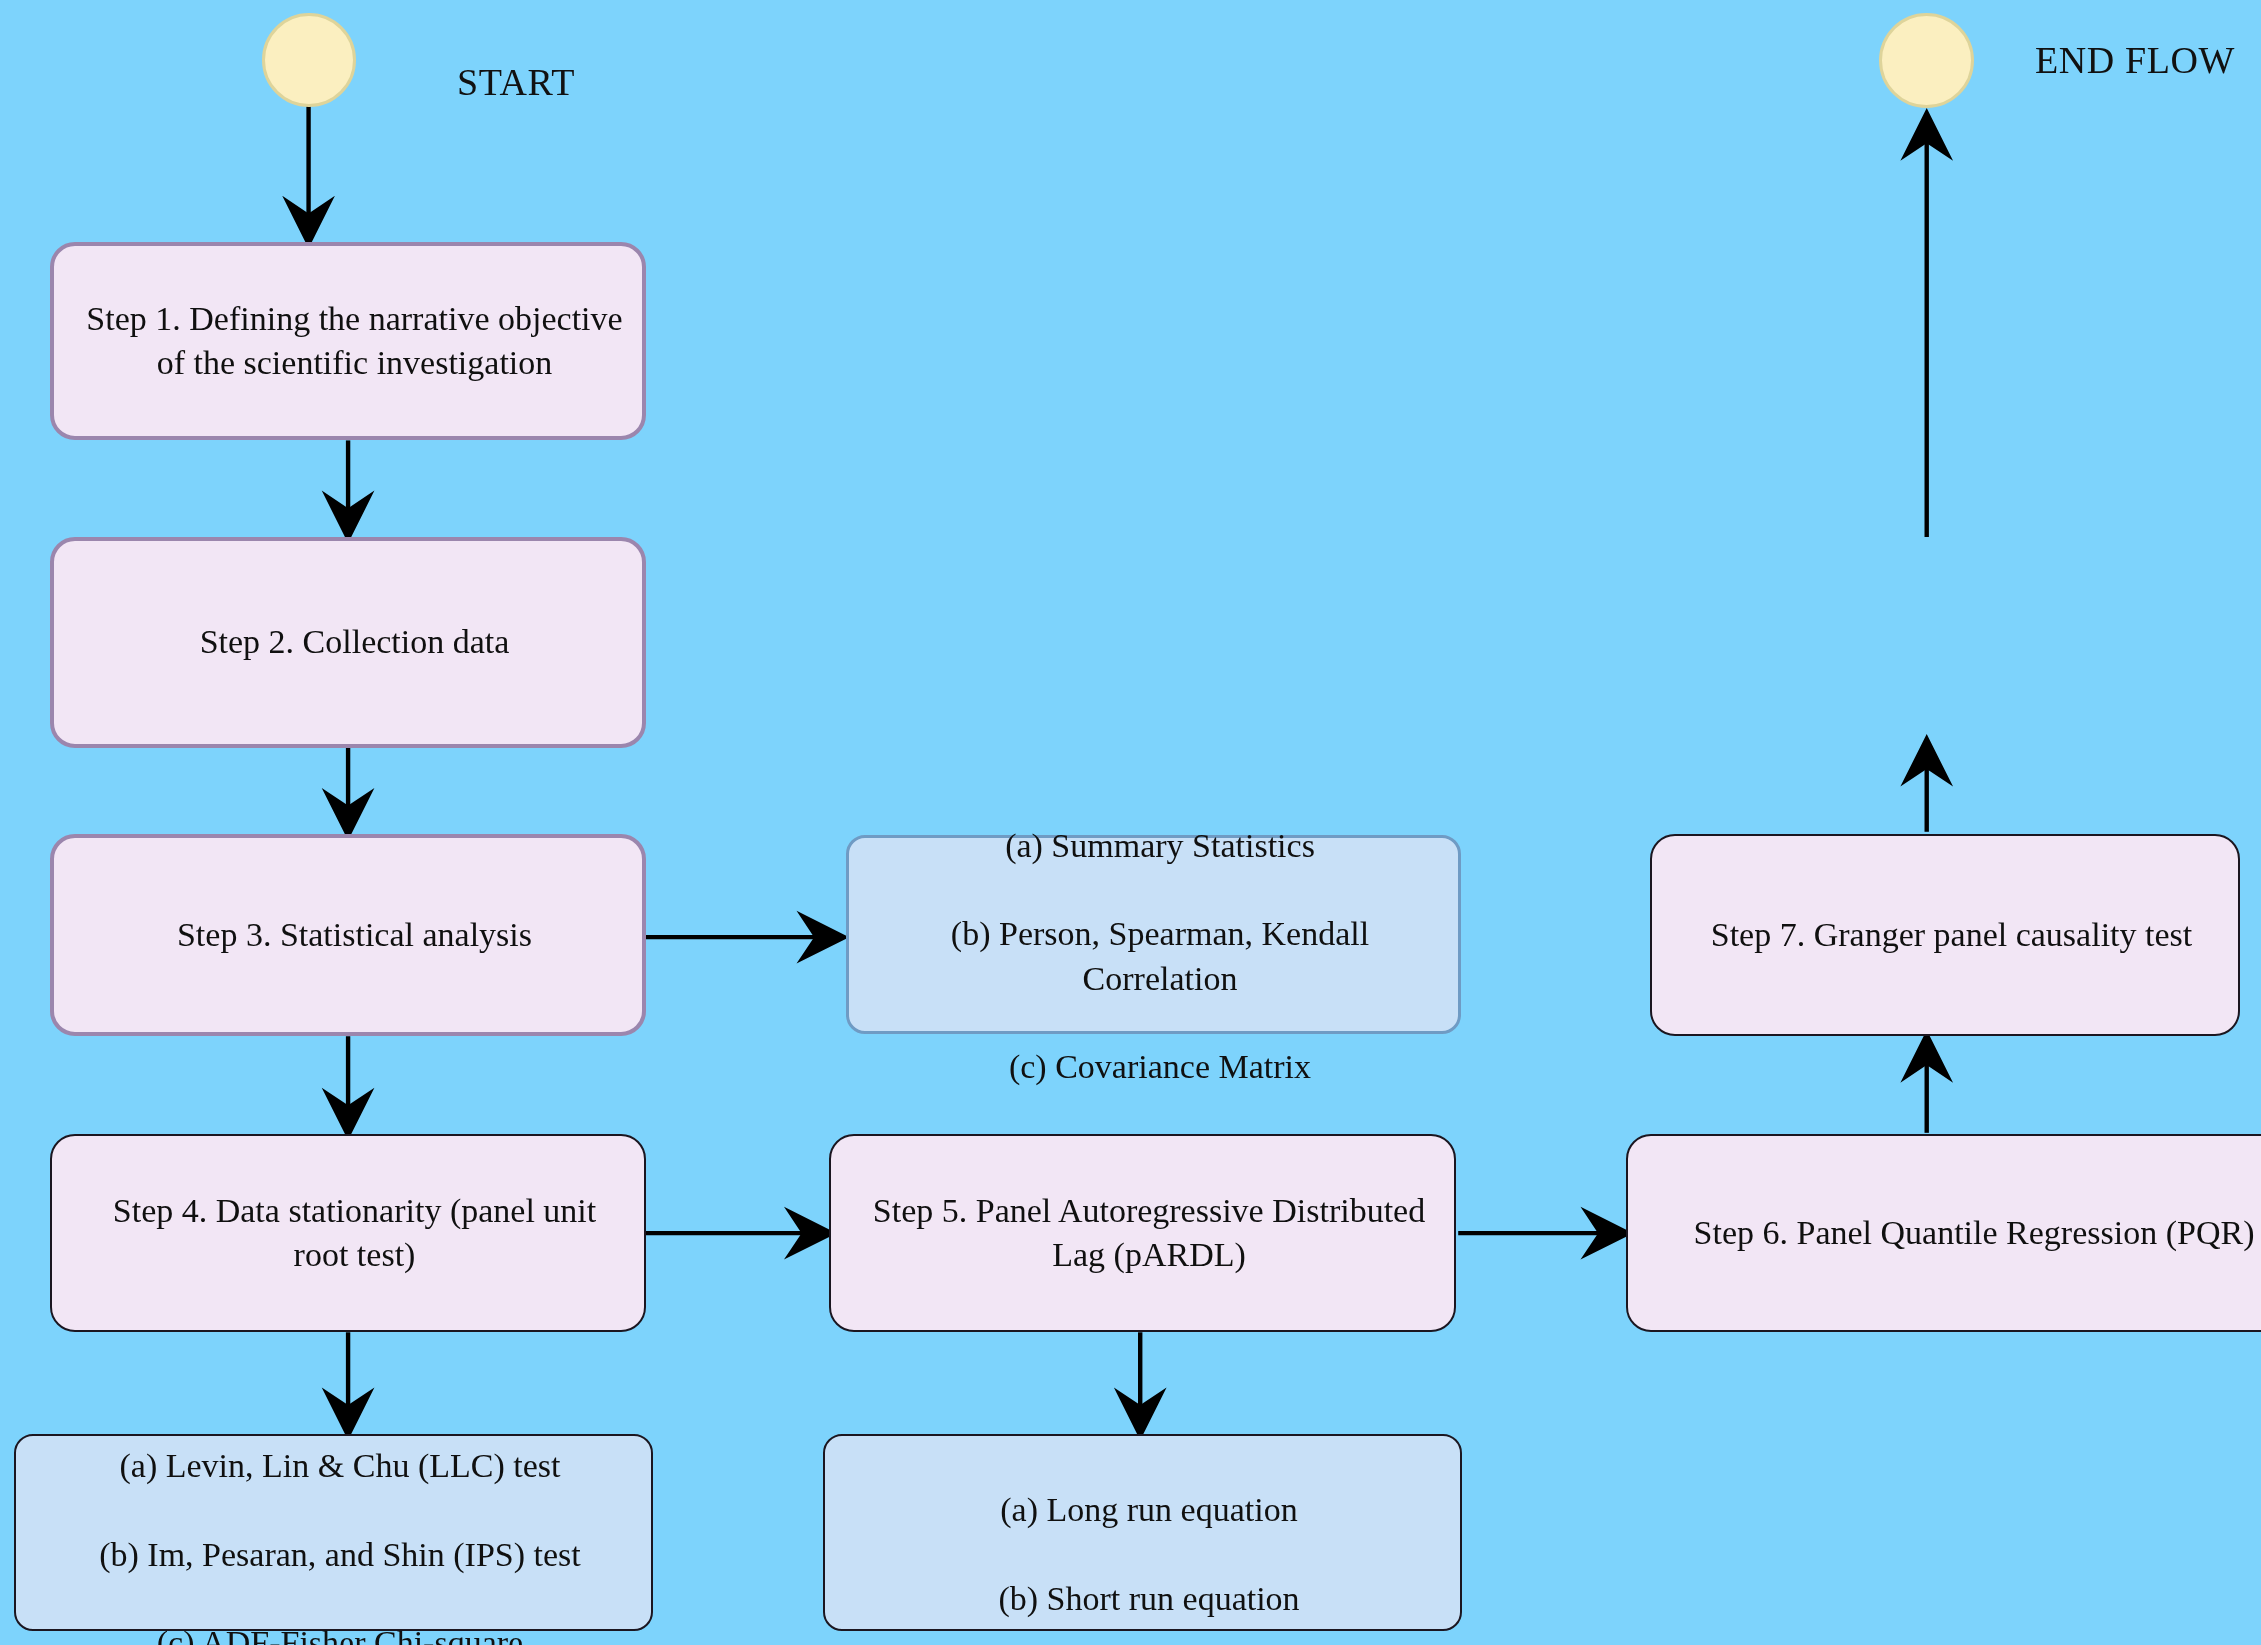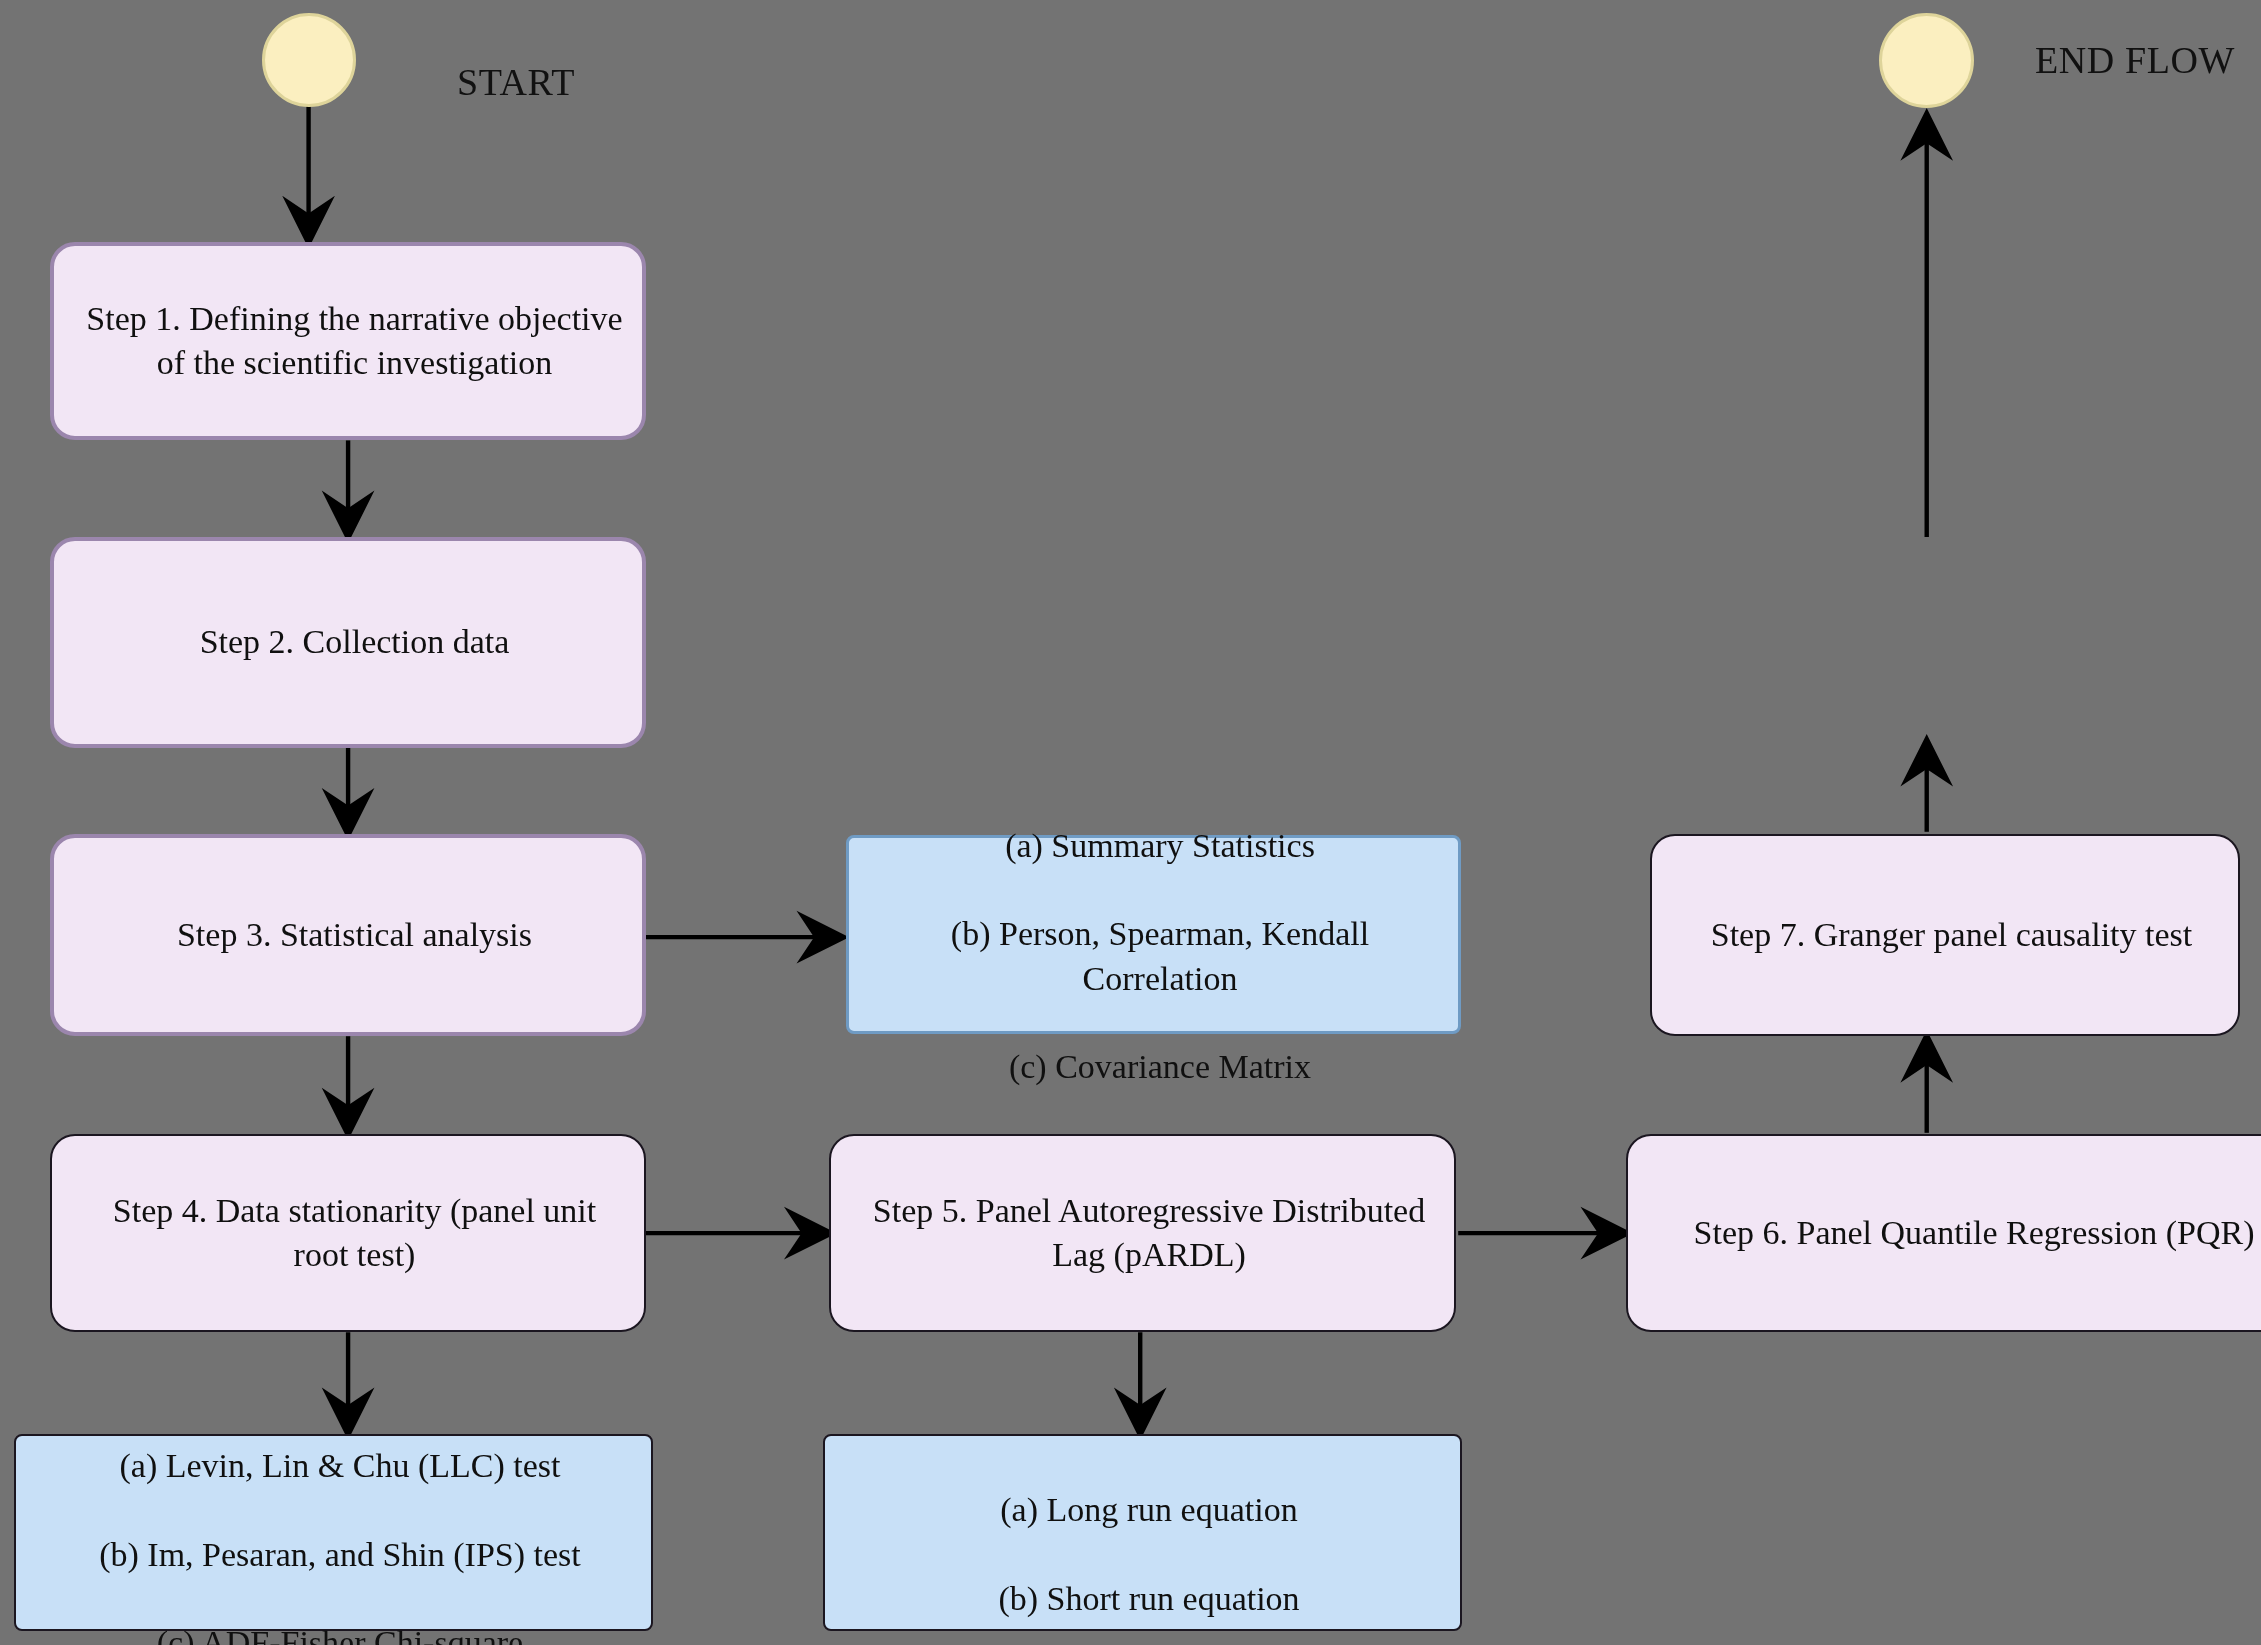--- a/index.html
+++ b/index.html
@@ -4,21 +4,21 @@
 <style>
   html, body {
     margin: 0;
     padding: 0;
     background: #ffffff;
   }
   #canvas {
     position: relative;
     width: 2261px;
     height: 1646px;
-    background: #737373;
+    background: #7dd3fc;
     font-family: "Liberation Serif", "DejaVu Serif", serif;
     overflow: hidden;
   }
   .node {
     position: absolute;
     box-sizing: border-box;
     display: flex;
     align-items: center;
     justify-content: center;
     text-align: center;
@@ -32,21 +32,21 @@
     font-size: 34px;
     padding: 6.3px 16.3px;
   }
   .proc.soft {
     border-color: #9b86ad;
     border-width: 4.4px;
   }
   .sub {
     background: #c8e0f7;
     border: 2.5px solid #1b1620;
-    border-radius: 8px;
+    border-radius: 19px;
     font-size: 34px;
     padding: 6.3px 14px;
   }
   .sub.soft {
     border-color: #6f9bc4;
     border-width: 3.8px;
   }
   .terminator {
     position: absolute;
     border-radius: 50%;

